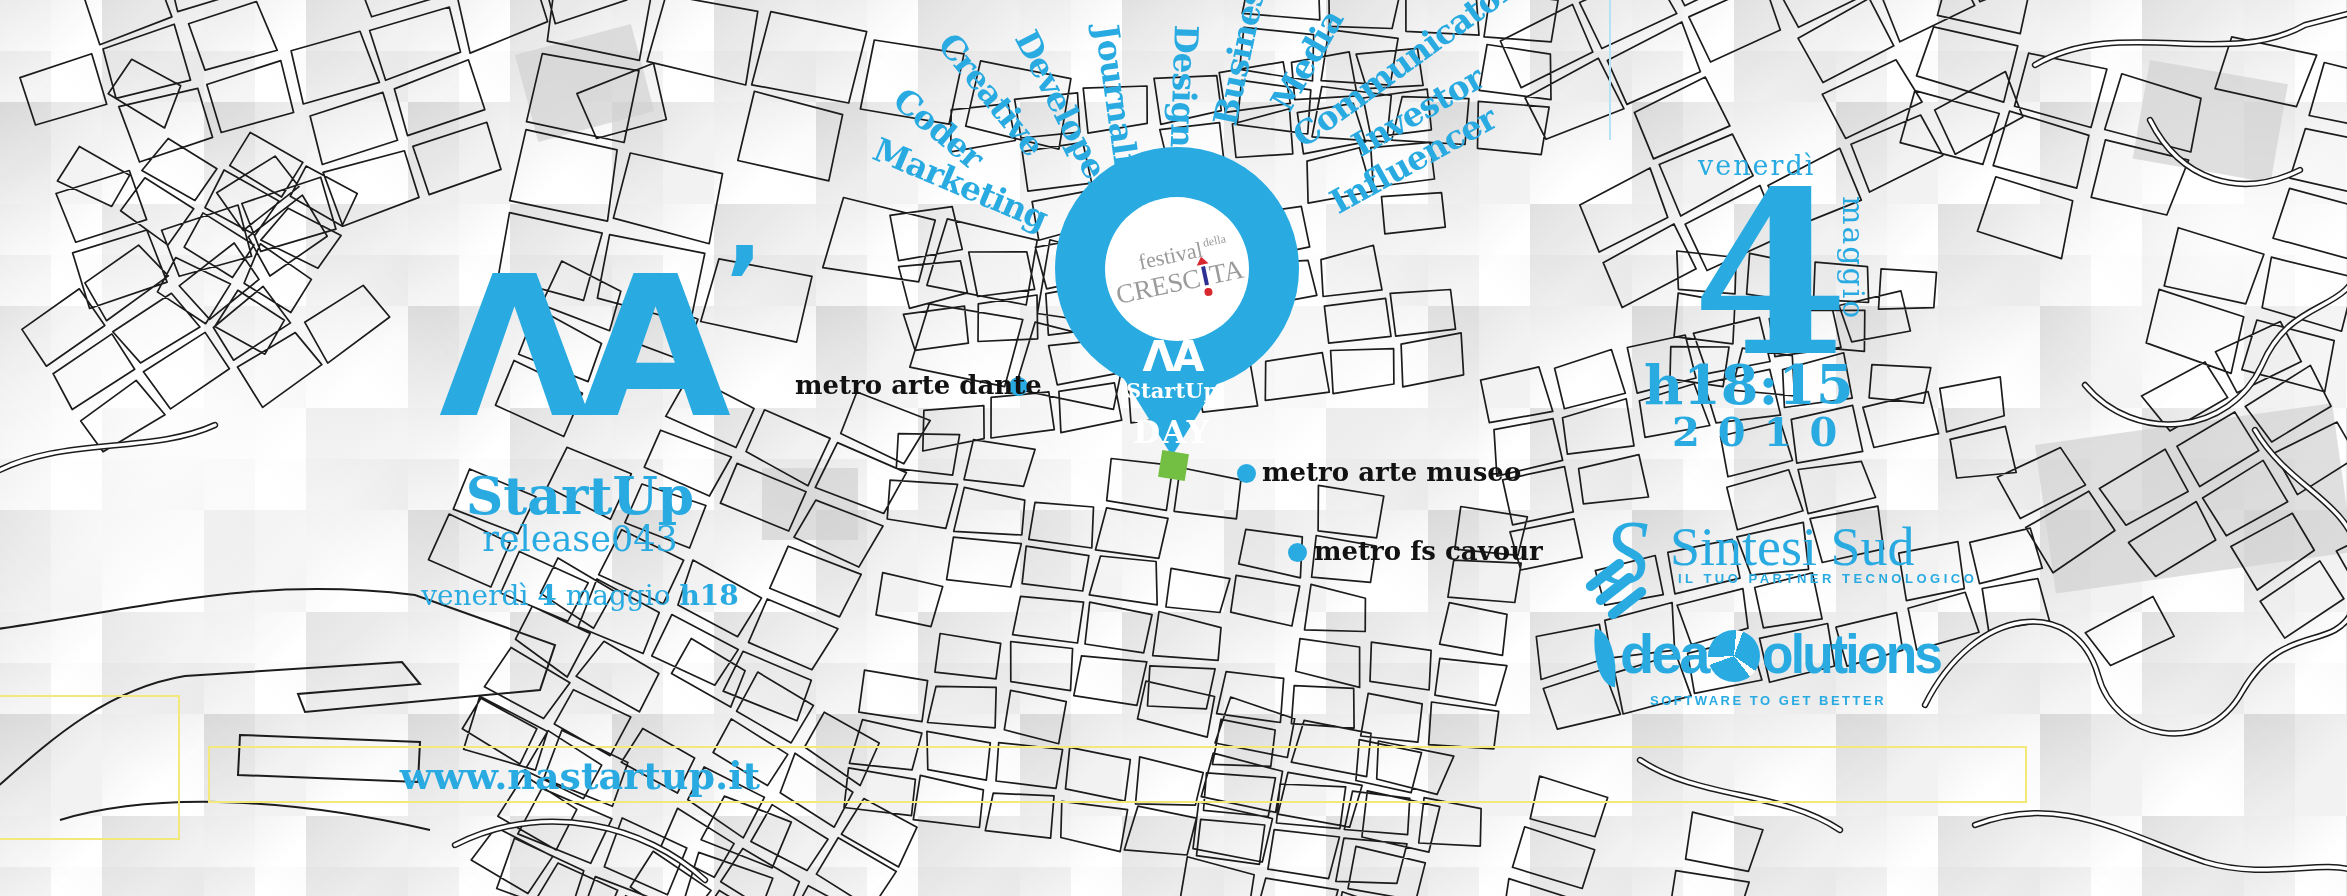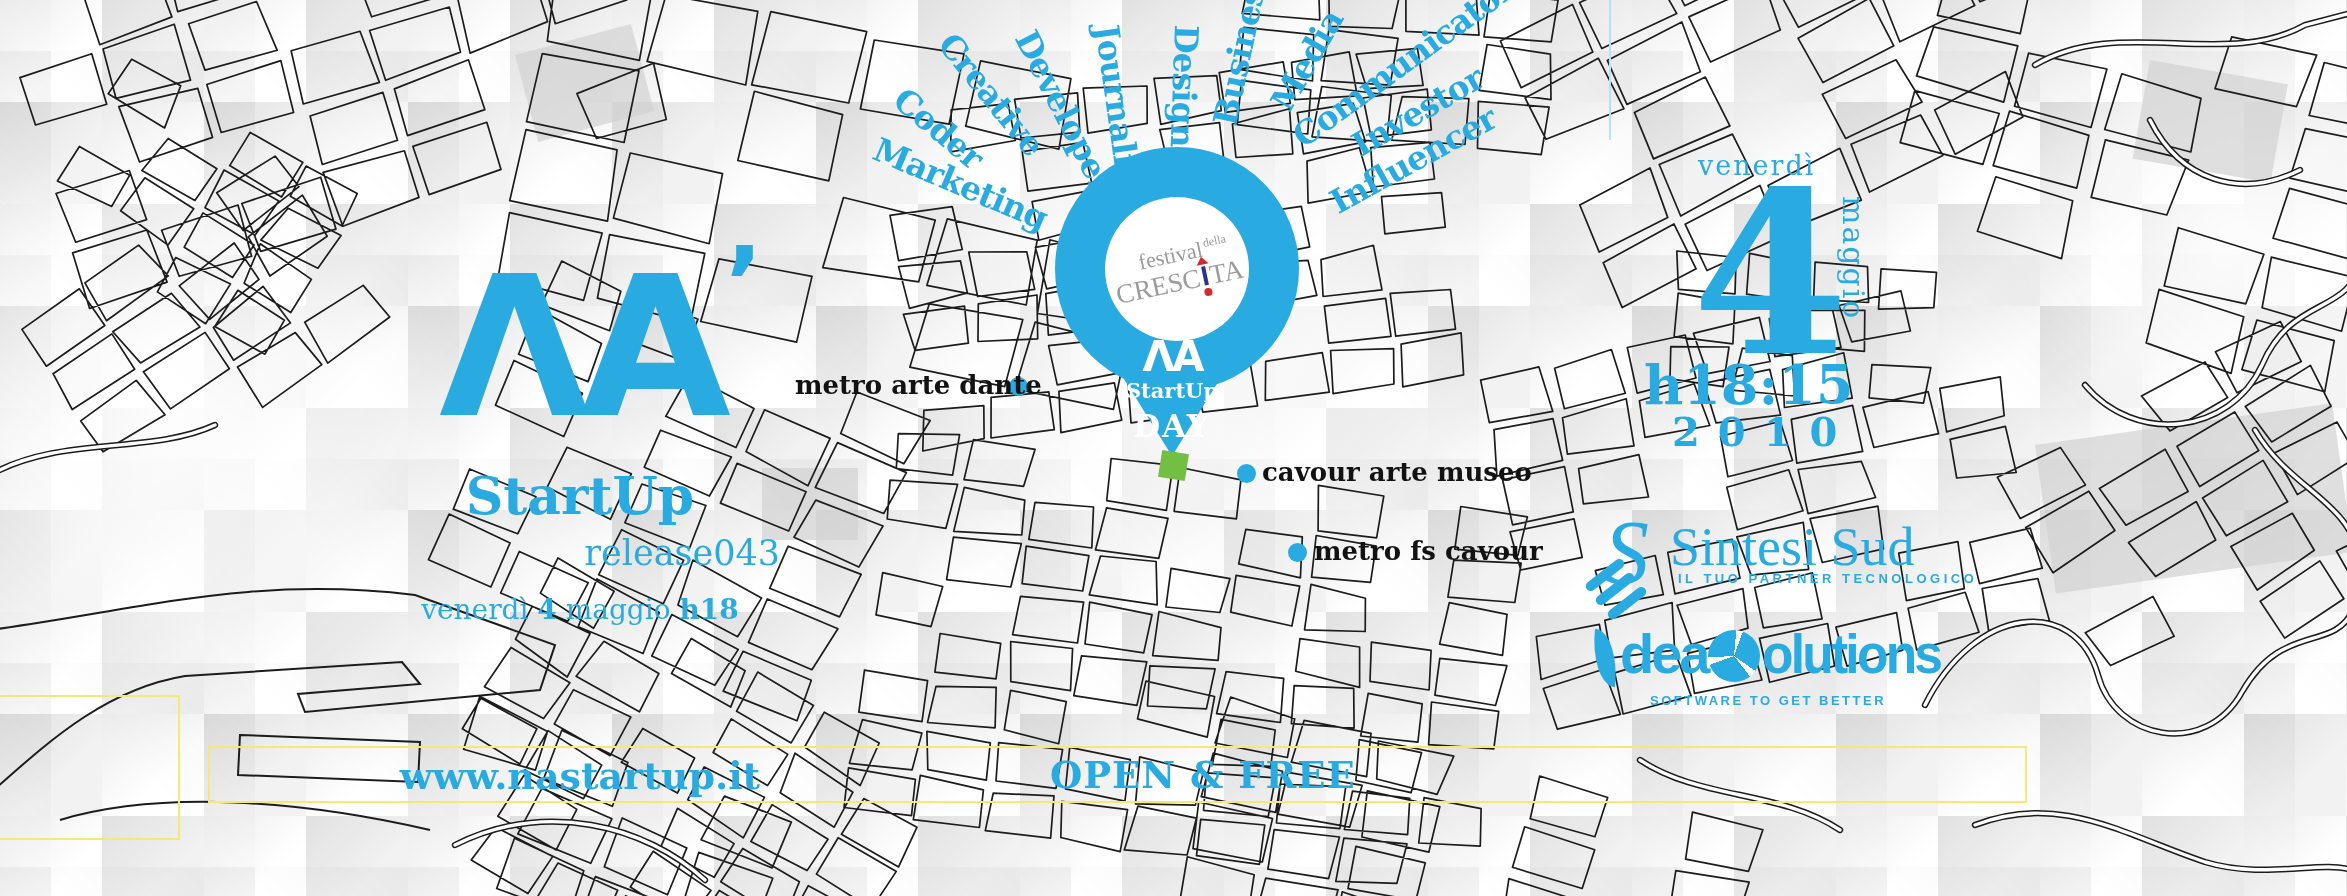--- a/index.html
+++ b/index.html
@@ -49,33 +49,33 @@
   .cr-della{font-size:12px;vertical-align:9px;margin-left:2px;}
   .cr-line2{font:400 27px/1 "Liberation Serif",serif;margin-top:3px;white-space:nowrap;}
   .imark{display:inline-block;width:4px;height:19px;background:var(--stem);position:relative;margin:0 3px;}
   .imark::before{content:"";position:absolute;left:-4px;top:-10px;border-left:6px solid transparent;
                  border-right:6px solid transparent;border-bottom:8px solid var(--red);}
   .imark::after{content:"";position:absolute;left:-2px;bottom:-11px;width:8px;height:8px;border-radius:50%;background:var(--red);}
   .pin-text{position:absolute;left:1092px;top:336px;width:160px;text-align:center;color:#fff;}
   .pt-na{font:700 42px/1 "DejaVu Sans",sans-serif;letter-spacing:-3px;position:relative;display:inline-block;}
   .pt-apos{position:absolute;right:-4px;top:-12px;font:700 26px/1 "DejaVu Sans",sans-serif;letter-spacing:0;}
   .pt-startup{font:700 21px/1 "DejaVu Serif",serif;margin-top:2px;}
-  .pt-day{font:700 31px/1 "DejaVu Serif",serif;letter-spacing:2px;margin-top:10px;}
+  .pt-day{font:700 31px/1 "DejaVu Serif",serif;letter-spacing:2px;margin-top:16px;}
   .venue{position:absolute;left:1160px;top:452px;width:27px;height:27px;background:var(--green);transform:rotate(9deg);}
   
   .metro-dot{position:absolute;width:19px;height:19px;border-radius:50%;background:var(--blue);}
   .dot1{left:1009px;top:377px}.dot2{left:1237px;top:464px}.dot3{left:1288px;top:543px}
   .metro-label{position:absolute;font:700 26px/1 "DejaVu Serif",serif;color:#121212;white-space:nowrap;}
   .ml1{left:795px;top:372px}.ml2{left:1262px;top:459px}.ml3{left:1314px;top:538px}
   
   .left-block{position:absolute;left:380px;top:248px;width:400px;text-align:center;color:var(--blue);}
   .na-logo{position:relative;height:212px;font:700 195px/200px "DejaVu Sans",sans-serif;letter-spacing:-10px;}
   .na-apos{position:absolute;left:345px;top:-14px;font:700 100px/1 "DejaVu Sans",sans-serif;letter-spacing:0;}
   .lb-startup{font:700 52px/1 "DejaVu Serif",serif;margin-top:10px;}
-  .lb-release{font:400 35px/1 "DejaVu Serif",serif;margin-top:14px;text-align:right;}
+  .lb-release{font:400 35px/1 "DejaVu Serif",serif;}
   .lb-date{font:400 28px/1 "DejaVu Serif",serif;margin-top:25px;}
   .lb-season{font:400 28px/1 "DejaVu Serif",serif;margin-top:19px;}
   .b{font-weight:700;}
   .lb-url{position:absolute;left:380px;top:757px;width:400px;text-align:center;
           font:700 38px/1 "DejaVu Serif",serif;color:var(--blue);}
   .open-free{position:absolute;left:1050px;top:757px;font:700 37px/1 "DejaVu Serif",serif;
              color:var(--blue);letter-spacing:1px;}
   
   .rb-weekday{position:absolute;left:1698px;top:152px;font:400 27px/1 "DejaVu Serif",serif;color:var(--blue);letter-spacing:2px;}
   .rb-four{position:absolute;left:1692px;top:162px;font:700 225px/1 "DejaVu Serif",serif;color:var(--blue);}
@@ -166,32 +166,31 @@
   <div class="pin-text">
     <div class="pt-na"><span>ΛA</span><span class="pt-apos">’</span></div>
     <div class="pt-startup">StartUp</div>
     <div class="pt-day">DAY</div>
   </div>
   <div class="venue"></div>
 
   <div class="metro-dot dot1"></div>
   <span class="metro-label ml1">metro arte dante</span>
   <div class="metro-dot dot2"></div>
-  <span class="metro-label ml2">cavour arte museo</span>
+  <span class="metro-label ml2">metro arte museo</span>
   <div class="metro-dot dot3"></div>
   <span class="metro-label ml3">metro fs cavour</span>
 
   <div class="left-block">
     <div class="na-logo"><span>ΛA</span><span class="na-apos">’</span></div>
     <div class="lb-startup">StartUp</div>
     <div class="lb-release">release043</div>
     <div class="lb-date"><span>venerdì </span><span class="b">4</span><span> maggio </span><span class="b">h18</span></div>
   </div>
   <div class="lb-url">www.nastartup.it</div>
-  <div class="open-free">OPEN &amp; FREE</div>
 
   <div class="rb-weekday">venerdì</div>
   <div class="rb-four">4</div>
   <div class="rb-month">maggio</div>
   <div class="rb-time">h18:15</div>
   <div class="rb-year">2010</div>
 
   <div class="sintesi">
     <span class="sintesi-s">S</span>
     <span class="wave w1"></span>

